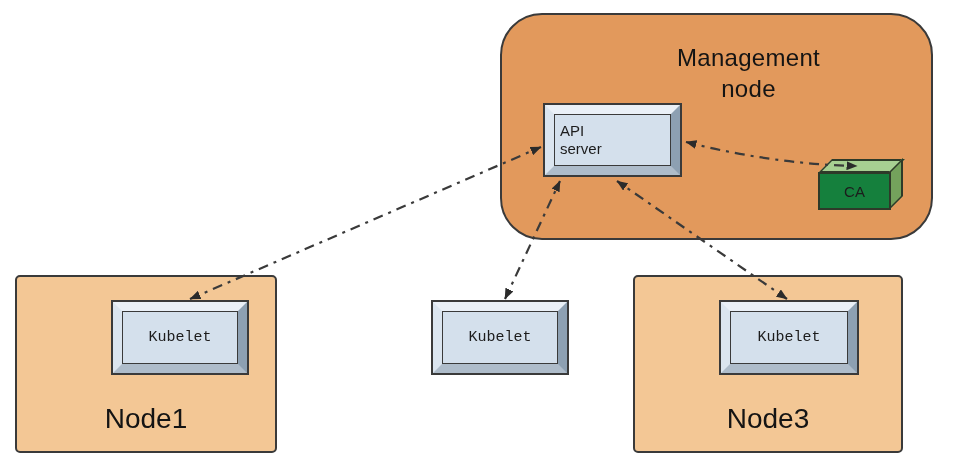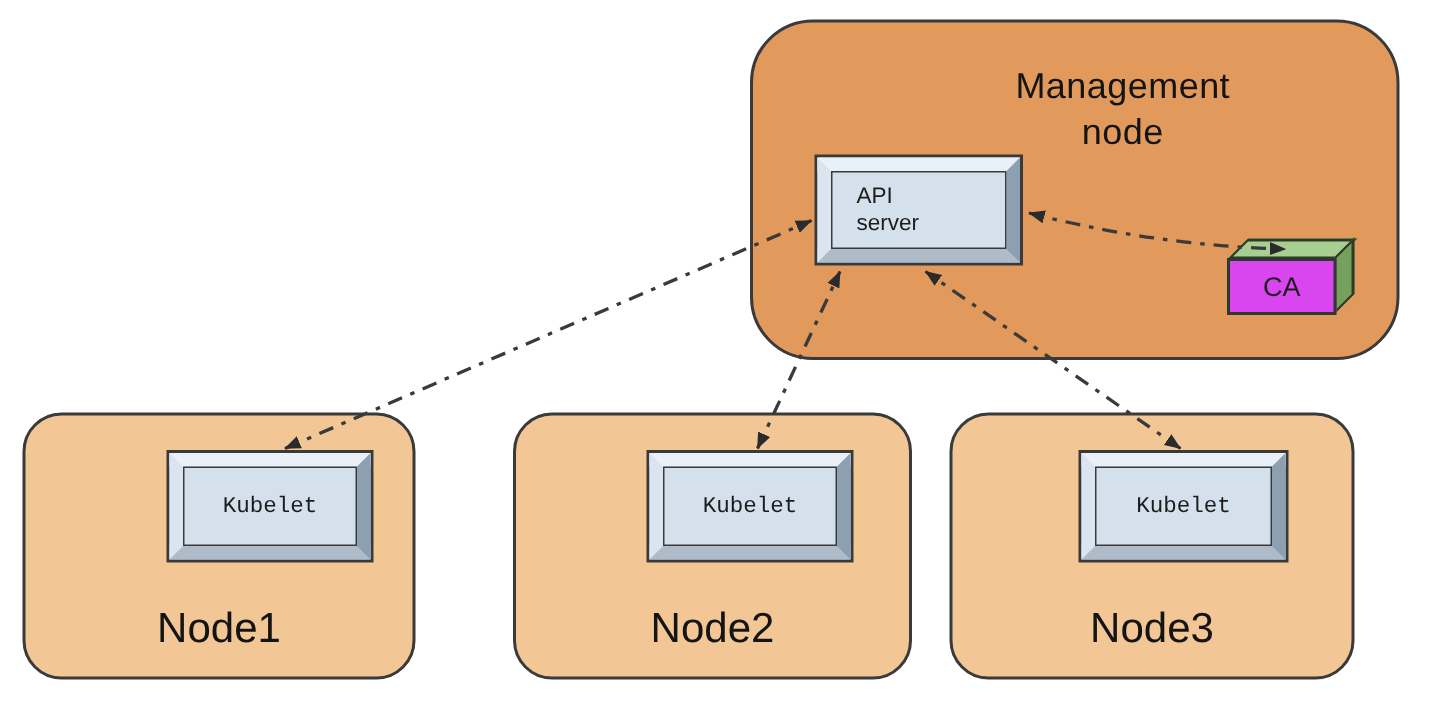--- a/index.html
+++ b/index.html
@@ -34,21 +34,21 @@
     padding-left: 32px;
   }
 
   
   .node {
     position: absolute;
     top: 275px;
     height: 178px;
     background: #f3c795;
     border: 2.5px solid #3a3a3a;
-    border-radius: 26px;
+    border-radius: 5px;
     box-sizing: border-box;
   }
   .node-label {
     position: absolute;
     left: 0; bottom: 16px;
     width: 100%;
     text-align: center;
     font-size: 28px;
     color: #141414;
   }
@@ -66,37 +66,37 @@
   .bevel .face {
     width: 100%; height: 100%;
     border: 1.5px solid #3a3a3a;
     box-sizing: border-box;
     background: #d4e0ec;
     display: flex;
     align-items: center;
     color: #1c1c1c;
   }
   .face-center { justify-content: center; font-size: 15px; font-family: Liberation Mono, monospace; }
-  .face-left   { justify-content: flex-start; padding-left: 16px; font-size: 15px; line-height: 18px; }
+  .face-left   { justify-content: flex-start; padding-left: 5px; font-size: 15px; line-height: 18px; }
 
   .api-box { left: 545px; top: 105px; width: 135px; height: 70px; }
   .kubelet-1 { left: 113px; top: 302px; width: 134px; height: 71px; }
   .kubelet-2 { left: 433px; top: 302px; width: 134px; height: 71px; }
   .kubelet-3 { left: 721px; top: 302px; width: 136px; height: 71px; }
 
   
   .ca-front {
     position: absolute;
     left: 818px; top: 172px;
     width: 73px; height: 38px;
-    background: #d946ef;
+    background: #15803d;
     border: 2px solid #2e3a29;
     box-sizing: border-box;
     display: flex; align-items: center; justify-content: center;
-    font-size: 18px; color: #1c1c1c;
+    font-size: 15px; color: #1c1c1c;
   }
   .ca-top {
     position: absolute;
     left: 818px; top: 159px;
     width: 73px; height: 14px;
     background: #a7cf92;
     border: 2px solid #2e3a29;
     box-sizing: border-box;
     transform: skewX(-45deg);
     transform-origin: 0 100%;
@@ -141,23 +141,20 @@
     <span>CA</span>
   </div>
 
   <div class="node" style="left:15px; width:262px;">
     <div class="node-label">Node1</div>
   </div>
   <div class="bevel kubelet-1">
     <div class="face face-center">Kubelet</div>
   </div>
 
-  <div class="node" style="left:342px; width:266px;">
-    <div class="node-label">Node2</div>
-  </div>
   <div class="bevel kubelet-2">
     <div class="face face-center">Kubelet</div>
   </div>
 
   <div class="node" style="left:633px; width:270px;">
     <div class="node-label">Node3</div>
   </div>
   <div class="bevel kubelet-3">
     <div class="face face-center">Kubelet</div>
   </div>

